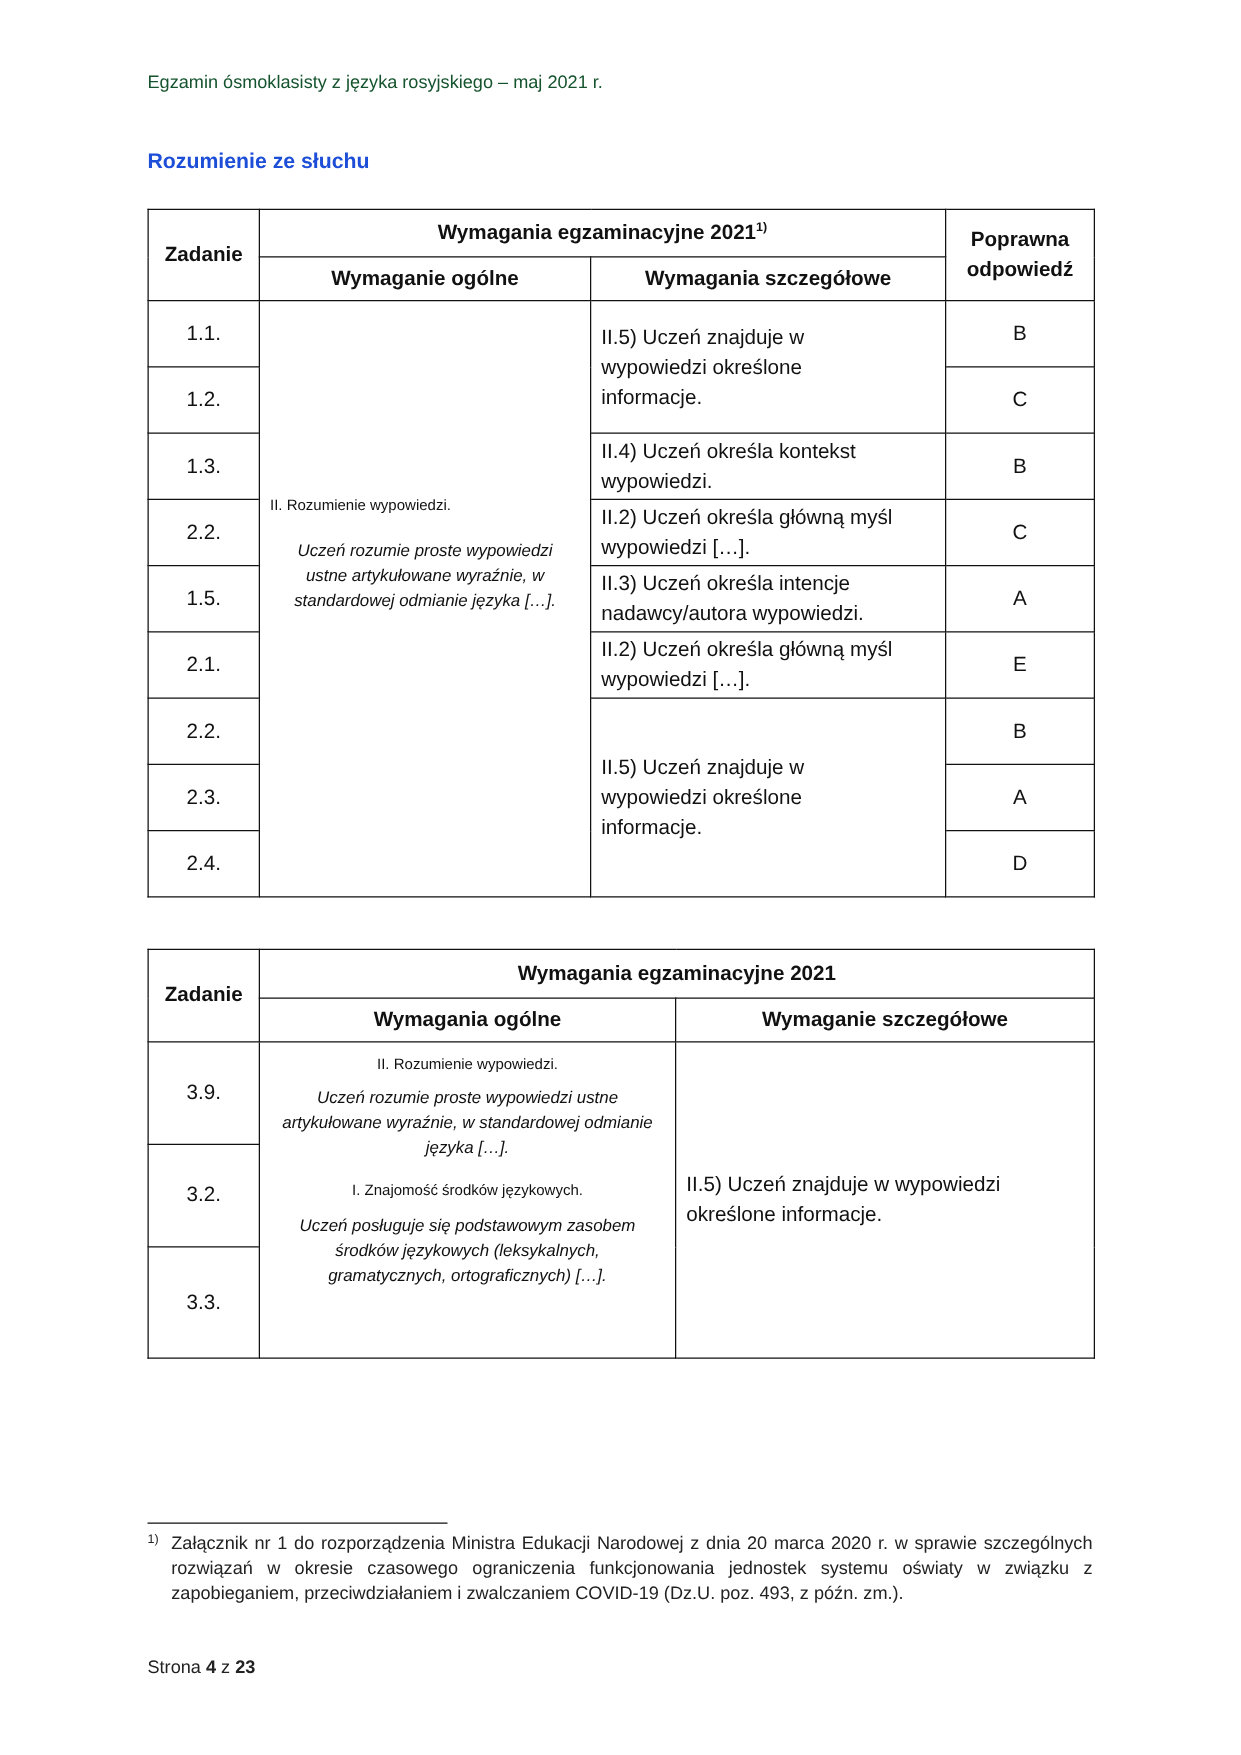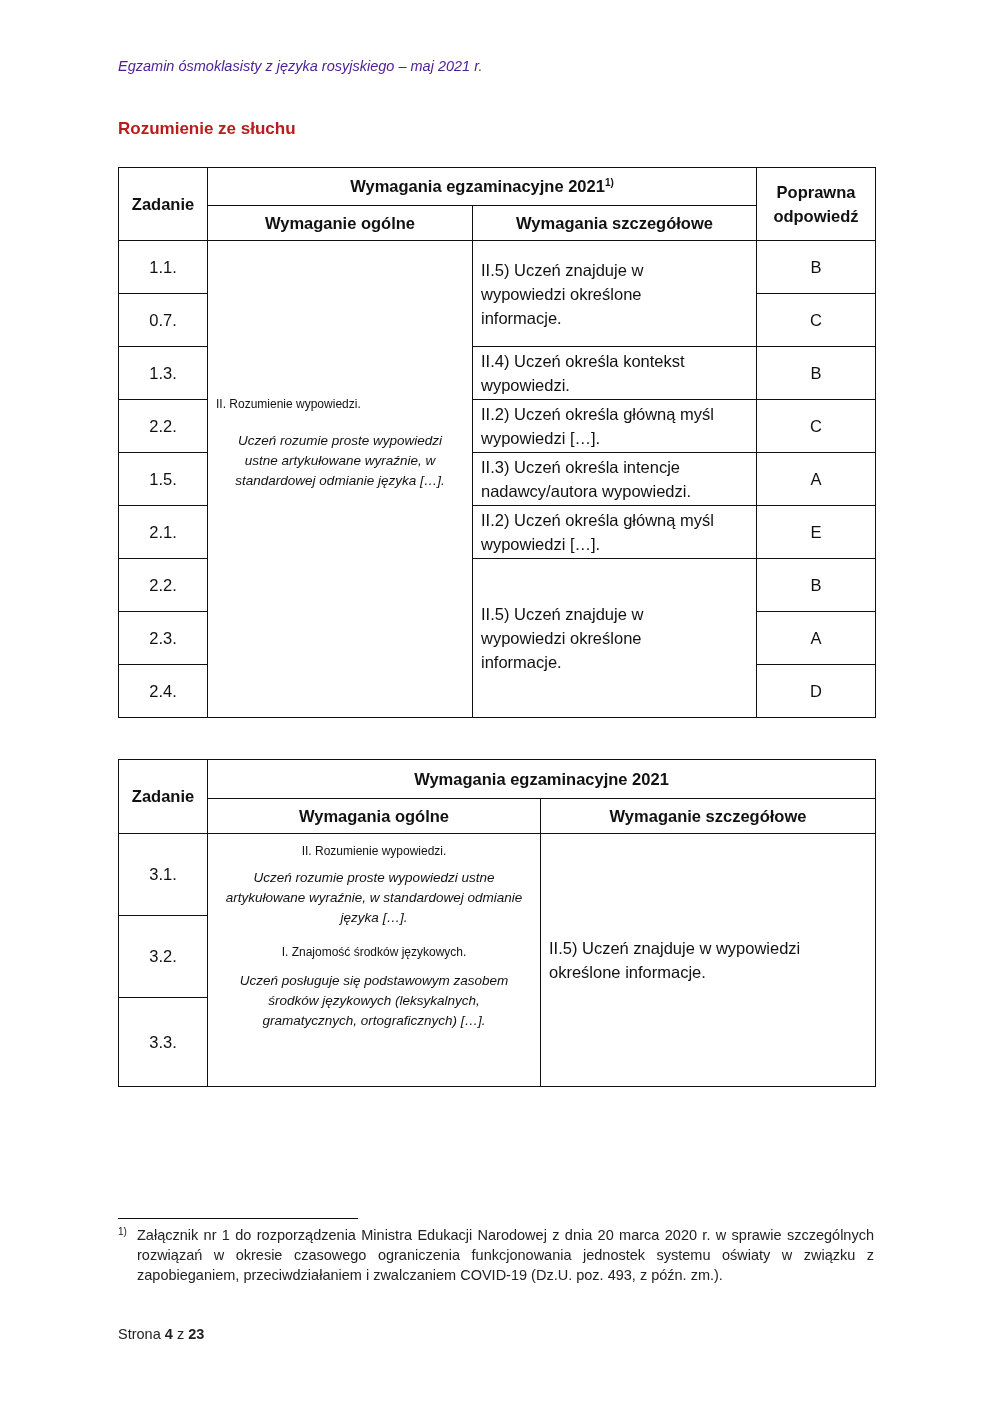--- a/index.html
+++ b/index.html
@@ -1,19 +1,19 @@
 <!DOCTYPE html>
 <html><head>
 <meta charset="utf-8">
 <style>
   html, body { margin: 0; padding: 0; background: #ffffff; }
   body { width: 993px; height: 1404px; position: relative; font-family: "Liberation Sans", sans-serif; color: #111; }
   .abs { position: absolute; }
-  .header-line { left: 118px; top: 58px; font-size: 14.5px; font-style: italic; color: #4c1d95; }
-  .section-title { left: 118px; top: 119px; font-size: 17px; font-weight: bold; color: #b91c1c; }
+  .header-line { left: 118px; top: 58px; font-size: 14.5px; color: #14532d; }
+  .section-title { left: 118px; top: 119px; font-size: 17px; font-weight: bold; color: #1d4ed8; }
 
   table.t { position: absolute; border-collapse: collapse; table-layout: fixed; }
   table.t td, table.t th { border: 1px solid #111; padding: 0; vertical-align: middle; }
   table.t th { font-weight: bold; font-size: 16.5px; text-align: center; }
   .thick-bottom td, .thick-bottom th { border-bottom: 2px solid #111; }
   .cell-center { text-align: center; font-size: 16.5px; }
   .req-spec { font-size: 16.5px; padding-left: 8px !important; line-height: 24px; text-align: left; }
   .gen-title { font-size: 12px; }
   .gen-desc { font-size: 13.5px; font-style: italic; text-align: center; line-height: 20px; }
 
@@ -55,21 +55,21 @@
       <tr style="height: 53px;">
         <td class="cell-center">1.1.</td>
         <td rowspan="9" style="padding: 0px 8px;">
           <div class="gen-title" style="margin-top: -70px;">II. Rozumienie wypowiedzi.</div>
           <div class="gen-desc" style="margin: 20px 10px 0px;">Uczeń rozumie proste wypowiedzi ustne artykułowane wyraźnie, w standardowej odmianie języka […].</div>
         </td>
         <td rowspan="2" class="req-spec" style="padding-right: 60px;">II.5) Uczeń znajduje w wypowiedzi określone informacje.</td>
         <td class="cell-center">B</td>
       </tr>
       <tr style="height: 53px;">
-        <td class="cell-center">0.7.</td>
+        <td class="cell-center">1.2.</td>
         <td class="cell-center">C</td>
       </tr>
       <tr style="height: 53px;">
         <td class="cell-center">1.3.</td>
         <td rowspan="1" class="req-spec" style="padding-right: 6px;">II.4) Uczeń określa kontekst wypowiedzi.</td>
         <td class="cell-center">B</td>
       </tr>
       <tr style="height: 53px;">
         <td class="cell-center">2.2.</td>
         <td rowspan="1" class="req-spec" style="padding-right: 6px;">II.2) Uczeń określa główną myśl wypowiedzi […].</td>
@@ -110,21 +110,21 @@
   <tbody>
       <tr style="height:39px">
     <th rowspan="2">Zadanie</th>
     <th colspan="2">Wymagania egzaminacyjne 2021</th>
   </tr>
   <tr style="height:35px">
     <th>Wymagania ogólne</th>
     <th>Wymaganie szczegółowe</th>
   </tr>
   <tr style="height:82px">
-    <td class="cell-center">3.1.</td>
+    <td class="cell-center">3.9.</td>
     <td rowspan="3" style="text-align:center; vertical-align:top; padding-top:10px;">
       <div class="gen-title">II. Rozumienie wypowiedzi.</div>
       <div class="gen-desc" style="margin:10px 12px 0 12px;">Uczeń rozumie proste wypowiedzi ustne artykułowane wyraźnie, w standardowej odmianie języka […].</div>
       <div class="gen-title" style="margin-top:17px;">I. Znajomość środków językowych.</div>
       <div class="gen-desc" style="margin:12px 12px 0 12px;text-align:center;">Uczeń posługuje się podstawowym zasobem środków językowych (leksykalnych, gramatycznych, ortograficznych) […].</div>
     </td>
     <td rowspan="3" class="req-spec" style="padding-right:20px !important;">II.5) Uczeń znajduje w wypowiedzi określone informacje.</td>
   </tr>
   <tr style="height:82px">
     <td class="cell-center">3.2.</td>

